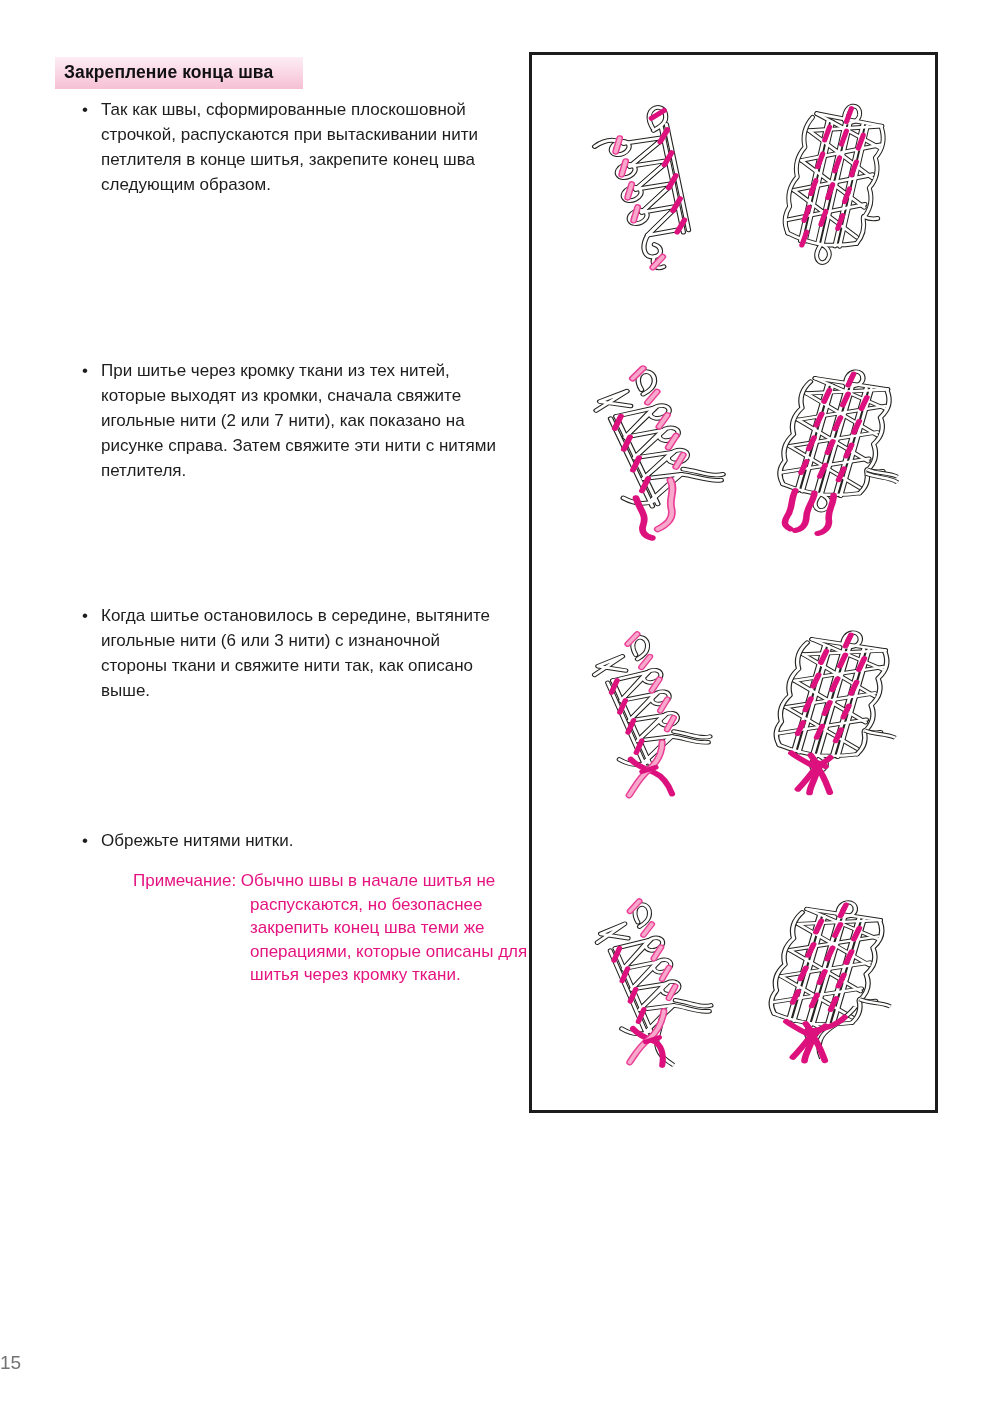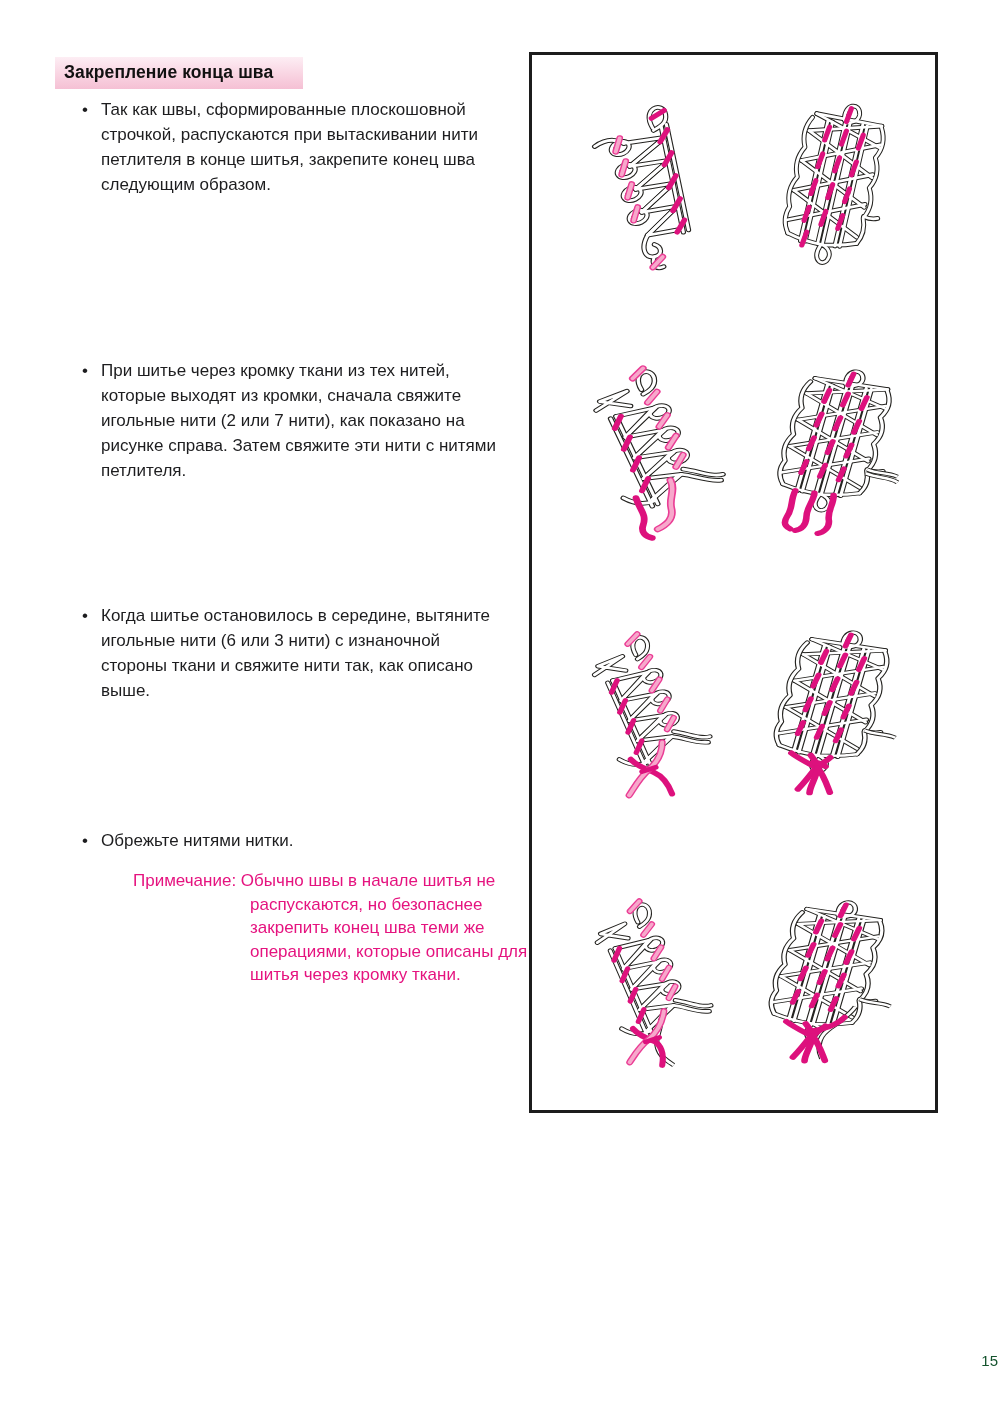--- a/index.html
+++ b/index.html
@@ -21,21 +21,21 @@
   }
   .bullet .mk { width:19px; flex:0 0 19px; }
   .bullet p { width:404px; }
   .note {
     position:absolute; left:101px; top:869px; width:396px;
     font-size:17px; line-height:23.5px; color:#e5137f;margin-left:32px;
   }
   .note p { padding-left:117px; text-indent:-117px; }
   .pagenum {
     position:absolute; left:0; top:1352px; width:100%;
-    text-align:right; font-size:15px; color:#14532d;
+    text-align:left; font-size:19px; color:#737373;
   }
   .figbox {
     position:absolute; left:529px; top:52px; width:409px; height:1061px;
     border:3px solid #1c1c1c; background:#fff;
   }
   svg.fig { position:absolute; overflow:visible; }
   
   .thO { stroke:#242320; stroke-width:6.2; fill:none; }
   .thI { stroke:#ffffff; stroke-width:3.6; fill:none; }
   .m   { stroke:#dd117d; stroke-width:6.5; stroke-linecap:round; fill:none; }

